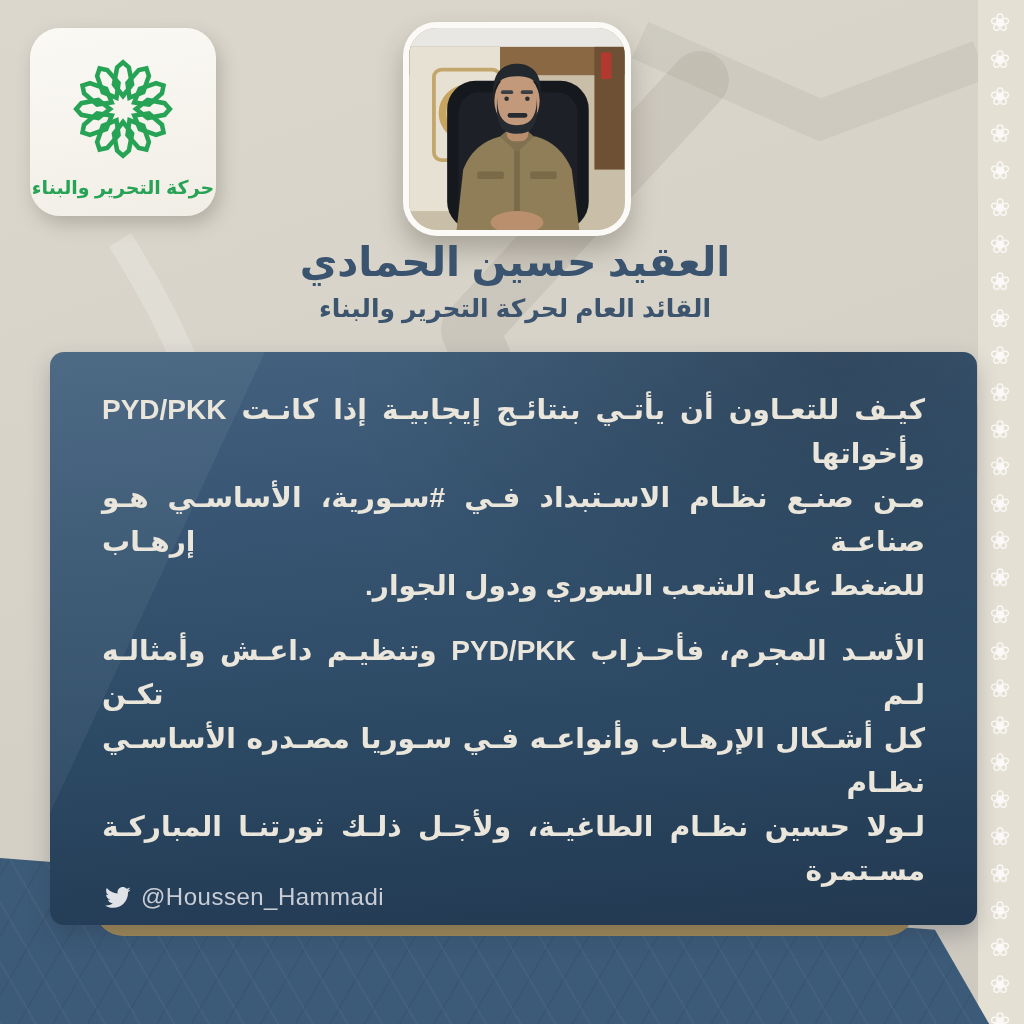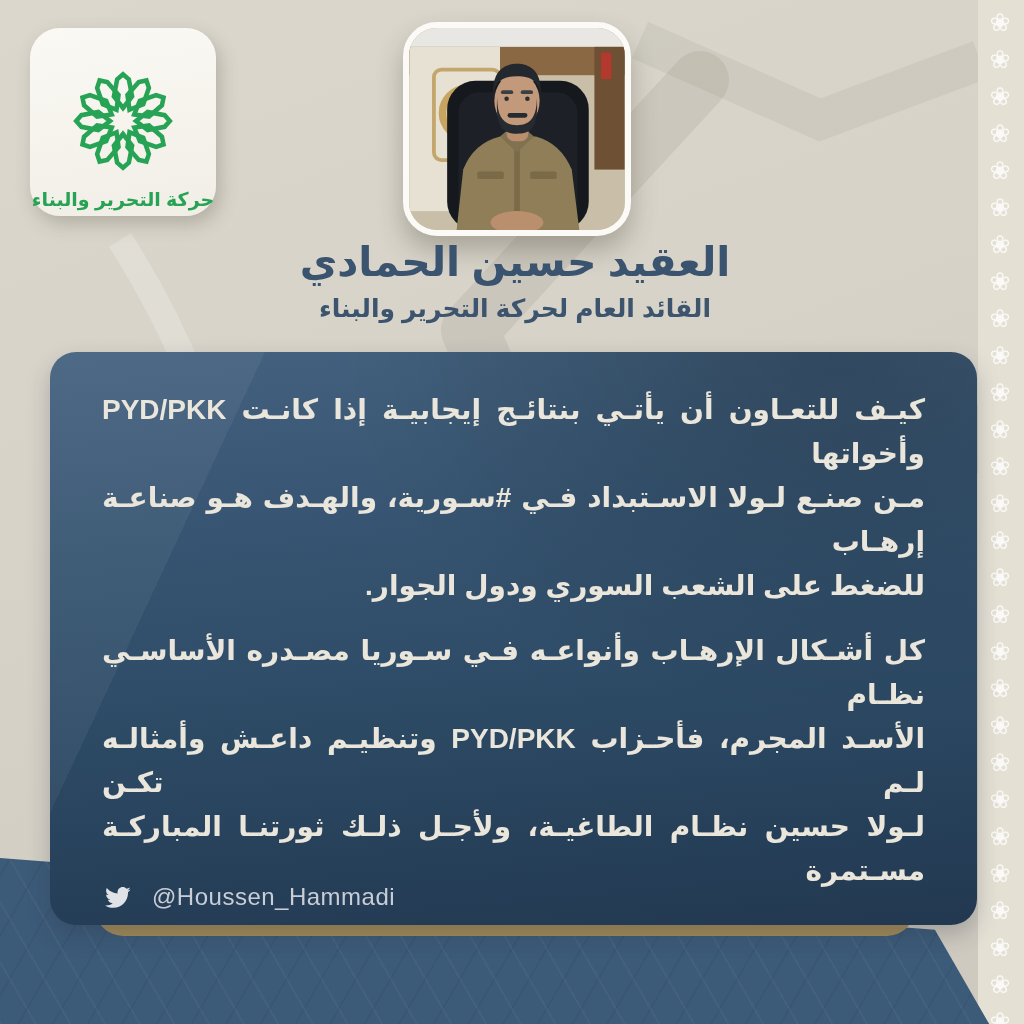--- a/index.html
+++ b/index.html
@@ -30,21 +30,21 @@
       repeating-linear-gradient(-60deg, rgba(0,0,0,.05) 0 2px, transparent 2px 30px);
     clip-path:polygon(0 83.8%, 91.3% 90.8%, 96.6% 100%, 0 100%);
   }
 
   
   .logo-card {
     position:absolute; left:30px; top:28px; width:186px; height:188px;
     background:linear-gradient(170deg,#fbf9f4,#f1eee6);
     border-radius:30px; box-shadow:4px 8px 18px rgba(90,85,70,.30);
     display:flex; flex-direction:column; align-items:center; justify-content:flex-start;
-    padding-top:28px;
+    padding-top:16px;
   }
   .logo-card svg { display:block; }
   .logo-org-name {
     margin-top:2px; color:#27a356; font-weight:bold; font-size:19px;
     letter-spacing:0; direction:rtl; white-space:nowrap;
   }
 
   
   .portrait-card {
     position:absolute; left:403px; top:22px; width:228px; height:214px;
@@ -54,21 +54,21 @@
   .portrait-card svg { display:block; width:100%; height:100%; }
 
   
   .title-block { position:absolute; left:0; top:240px; width:1030px; text-align:center; direction:rtl; }
   .person-name { color:#3a536f; font-size:41px; font-weight:bold; line-height:1.1; }
   .person-role { color:#3c546e; font-size:25px; font-weight:bold; margin-top:9px; }
 
   
   .statement-card {
     position:absolute; left:50px; top:352px; width:927px; height:573px;
-    border-radius:26px;
+    border-radius:14px;
     background:linear-gradient(175deg,#44627f 0%,#375572 30%,#2c4964 62%,#223850 100%);
     box-shadow:0 10px 22px rgba(40,45,60,.25);
     overflow:hidden;
   }
   .statement-card .sheen {
     position:absolute; inset:0; pointer-events:none;
     background:
       linear-gradient(115deg, rgba(255,255,255,.05) 0 18%, transparent 18% 100%),
       radial-gradient(ellipse at 85% 0%, rgba(0,0,0,.22) 0%, transparent 45%);
   }
@@ -79,21 +79,21 @@
   .statement-text {
     position:relative; direction:rtl; padding:36px 52px 0;
     color:#eae6db; font-weight:bold; font-size:28px; line-height:44px;
   }
   .statement-paragraph { margin-bottom:21px; }
   .tline { text-align:justify; text-align-last:justify; }
   .tline-last { text-align:left; text-align-last:right; }
 
   .twitter-row {
     position:absolute; left:54px; bottom:14px; display:flex; align-items:center;
-    gap:21px; direction:ltr; color:#c9ced6; font-size:24px; letter-spacing:.5px;
+    gap:10px; direction:ltr; color:#c9ced6; font-size:24px; letter-spacing:.5px;
   }
   .twitter-row svg { width:27px; height:27px; fill:#dfe3e8; }
 </style>
 </head>
 <body>
 
 <div class="canvas">
 
   <svg class="bg-shape" width="1024" height="1024" viewBox="0 0 1024 1024">
     <path d="M700 80 L470 330 L520 450 L800 545 L1010 420" fill="none" stroke="rgba(120,115,100,0.13)" stroke-width="58" stroke-linejoin="round" stroke-linecap="round"></path>
@@ -200,26 +200,26 @@
     <div class="person-role">القائد العام لحركة التحرير والبناء</div>
   </div>
 
   <div class="gold-strip"></div>
 
   <div class="statement-card">
     <div class="sheen"></div>
     <div class="statement-text">
       <div class="statement-paragraph">
           <div class="tline">كيـف للتعـاون أن يأتـي بنتائـج إيجابيـة إذا كانـت PYD/PKK وأخواتها</div>
-          <div class="tline">مـن صنـع لـولا الاسـتبداد فـي #سـورية، والهـدف هـو صناعـة إرهـاب</div>
+          <div class="tline">مـن صنـع نظـام الاسـتبداد فـي #سـورية، الأساسـي هـو صناعـة إرهـاب</div>
           <div class="tline tline-last">للضغط على الشعب السوري ودول الجوار.</div>
         </div>
       <div class="statement-paragraph">
+          <div class="tline">الأسـد المجرم، فأحـزاب PYD/PKK وتنظيـم داعـش وأمثالـه لـم تكـن</div>
           <div class="tline">كل أشـكال الإرهـاب وأنواعـه فـي سـوريا مصـدره الأساسـي نظـام</div>
-          <div class="tline">الأسـد المجرم، فأحـزاب PYD/PKK وتنظيـم داعـش وأمثالـه لـم تكـن</div>
           <div class="tline">لـولا حسين نظـام الطاغيـة، ولأجـل ذلـك ثورتنـا المباركـة مسـتمرة</div>
         </div>
 
     </div>
     <div class="twitter-row">
       <svg viewBox="0 0 24 24">
           <path d="M23.643 4.937c-.835.37-1.732.62-2.675.733.962-.576 1.7-1.49 2.048-2.578-.9.534-1.897.922-2.958 1.13-.85-.904-2.06-1.47-3.4-1.47-2.572 0-4.658 2.086-4.658 4.66 0 .364.042.718.12 1.06-3.873-.195-7.304-2.05-9.602-4.868-.4.69-.63 1.49-.63 2.342 0 1.616.823 3.043 2.072 3.878-.764-.025-1.482-.234-2.11-.583v.06c0 2.257 1.605 4.14 3.737 4.568-.392.106-.803.162-1.227.162-.3 0-.593-.028-.877-.082.593 1.85 2.313 3.198 4.352 3.234-1.595 1.25-3.604 1.995-5.786 1.995-.376 0-.747-.022-1.112-.065 2.062 1.323 4.51 2.093 7.14 2.093 8.57 0 13.255-7.098 13.255-13.254 0-.2-.005-.402-.014-.602.91-.658 1.7-1.477 2.323-2.41z"></path>
         </svg>
       <span>@Houssen_Hammadi</span>
     </div>

